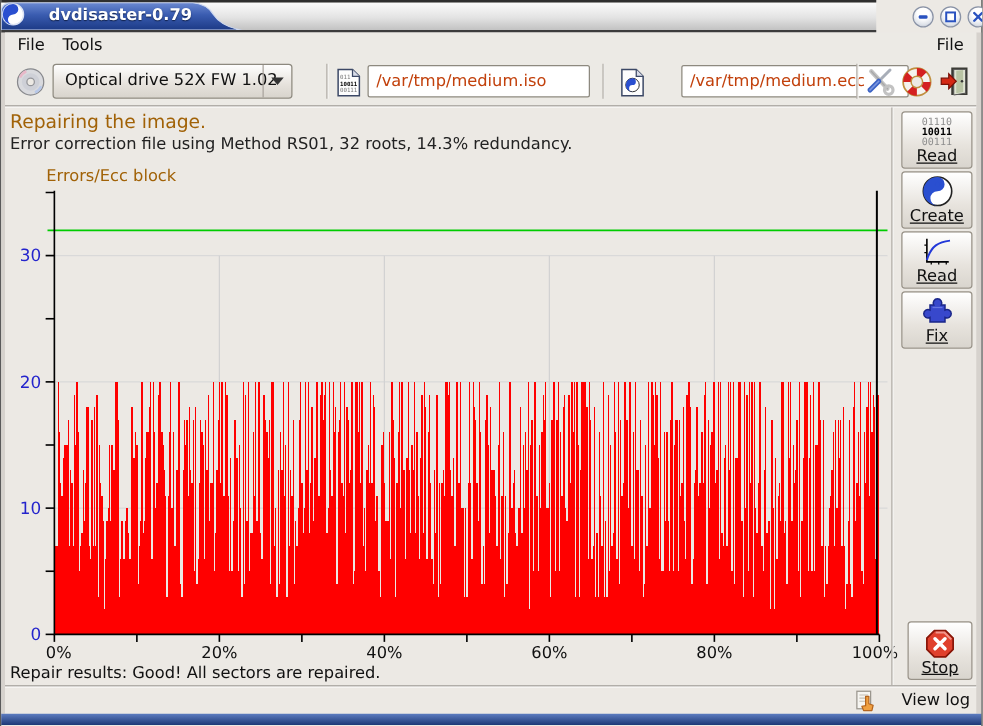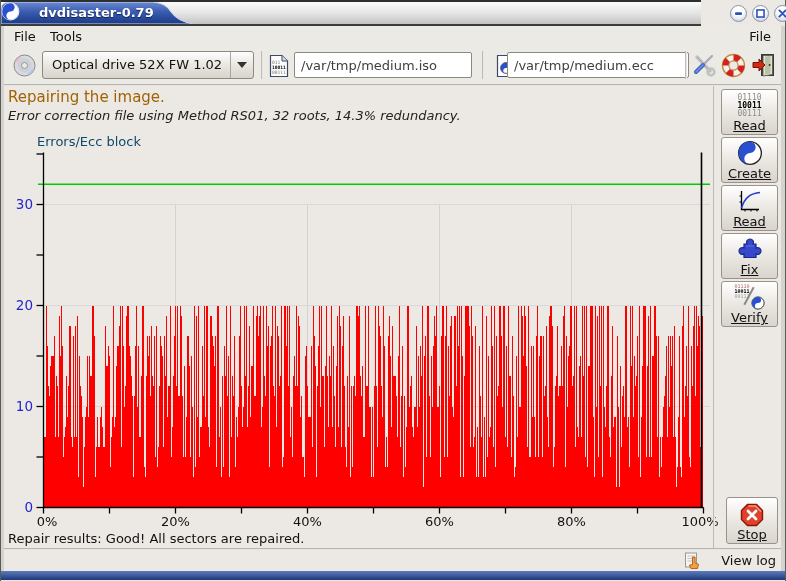--- a/index.html
+++ b/index.html
@@ -25,39 +25,39 @@
   #btn-min{left:729px;} #btn-max{left:751px;} #btn-close{left:773px;}
   .winglyph{position:absolute;left:0;top:0;width:100%;height:100%;}
   
   #menubar{position:absolute;left:4px;top:26px;width:777px;height:21px;background:#eceae5;font-size:13px;color:#111;}
   .menu-item{position:absolute;top:2px;padding:1px 4px;}
   #menu-file{left:6px;} #menu-tools{left:42px;} #menu-help{right:6px;}
   
   #toolbar{position:absolute;left:4px;top:47px;width:777px;height:37px;background:#eceae5;}
   .vsep{position:absolute;top:4px;width:2px;height:28px;background:linear-gradient(90deg,#a9a49d,#fdfdfb);}
   #drive-icon{position:absolute;left:8px;top:6px;}
-  #combo{position:absolute;left:38px;top:4px;width:212px;height:28px;border:1px solid #8d897f;border-radius:3px;
+  #combo{position:absolute;left:38px;top:4px;width:192px;height:28px;border:1px solid #8d897f;border-radius:3px;
     background:linear-gradient(#fefefe,#e6e2dc 60%,#d8d4cd);box-sizing:border-box;}
   #combo-text{position:absolute;left:9px;top:5px;font-size:13px;color:#111;}
   #combo-arrow-box{position:absolute;right:0;top:0;width:22px;height:26px;border-left:1px solid #a9a49d;}
   #combo-arrow{position:absolute;left:6px;top:10px;width:0;height:0;border-left:5px solid transparent;border-right:5px solid transparent;border-top:6px solid #333;}
   .entry{position:absolute;top:5px;height:26px;border:1px solid #8d897f;background:#fff;font-family:"DejaVu Sans","Liberation Sans",sans-serif;
-    font-size:13px;color:#404040;padding:0 6px;box-sizing:border-box;border-radius:2px;}
+    font-size:13px;color:#c2410c;padding:0 6px;box-sizing:border-box;border-radius:2px;}
   #iso-entry{left:290px;width:178px;}
-  #ecc-entry{left:503px;width:182px;}
+  #ecc-entry{left:541px;width:182px;}
   .doc-icon{position:absolute;top:7px;}
   #iso-icon{left:265px;} #ecc-icon{left:492px;}
   .toolbtn{position:absolute;top:5px;width:26px;height:26px;}
   #pref-btn{left:687px;} #lifebuoy-btn{left:716px;} #quit-btn{left:747px;}
   .groove{position:absolute;height:2px;background:linear-gradient(#9e9a93,#ffffff);}
   #groove-top{left:4px;top:84px;width:777px;}
   #groove-foot{left:4px;top:548px;width:777px;}
   
   #head-title{position:absolute;left:8px;top:88px;font-size:15px;color:#a16207;}
-  #head-sub{position:absolute;left:8px;top:108px;font-size:13px;font-style:italic;color:#222;}
+  #head-sub{position:absolute;left:8px;top:108px;font-size:13px;color:#222;}
   
   #curve-label{position:absolute;left:37px;top:134px;font-size:13px;}
   #chart-svg-container{position:absolute;left:0;top:130px;width:718px;height:402px;}
   #result-text{position:absolute;left:8px;top:531px;font-size:13px;color:#111;}
   
   #side-sep{position:absolute;left:713px;top:86px;width:2px;height:462px;background:linear-gradient(90deg,#a9a49d,#fdfdfb);}
   .side-btn{position:absolute;left:721px;width:57px;height:46px;border:1px solid #989288;border-radius:3px;
     background:linear-gradient(#ffffff,#e7e3dd 60%,#d9d5ce);box-sizing:border-box;
     display:flex;flex-direction:column;align-items:center;justify-content:flex-end;padding-bottom:1px;}
   .side-btn .lbl{font-size:13px;color:#111;line-height:15px;text-decoration:underline;}
@@ -197,21 +197,21 @@
         <path d="M2 10.5 H8 V7 L14 13 L8 19 V15.5 H2 Z" fill="#d42814" stroke="#7a1006" stroke-width="1"></path>
       </svg>
     </div>
   </div>
 
   <div class="groove" id="groove-top"></div>
 
   <div id="head-title">Repairing the image.</div>
   <div id="head-sub">Error correction file using Method RS01, 32 roots, 14.3% redundancy.</div>
 
-  <div id="curve-label" style="color: #0c4a6e;">Errors/Ecc block</div>
+  <div id="curve-label" style="color: #a16207;">Errors/Ecc block</div>
   <div id="chart-svg-container"><svg width="718" height="402">
         <line x1="44" x2="710" y1="276.5" y2="276.5" stroke="#d9d9d9" stroke-width="1"></line>
         <line x1="44" x2="710" y1="175.5" y2="175.5" stroke="#d9d9d9" stroke-width="1"></line>
         <line x1="44" x2="710" y1="74.5" y2="74.5" stroke="#d9d9d9" stroke-width="1"></line>
         <line x1="175.5" x2="175.5" y1="74.5" y2="377.5" stroke="#d2d2d2" stroke-width="1"></line>
         <line x1="307.5" x2="307.5" y1="74.5" y2="377.5" stroke="#d2d2d2" stroke-width="1"></line>
         <line x1="439.5" x2="439.5" y1="74.5" y2="377.5" stroke="#d2d2d2" stroke-width="1"></line>
         <line x1="571.5" x2="571.5" y1="74.5" y2="377.5" stroke="#d2d2d2" stroke-width="1"></line>
         <path d="M44.5,377.5V306.8M45.5,377.5V306.8M46.5,377.5V175.5M47.5,377.5V215.9M48.5,377.5V256.3M49.5,377.5V266.4M50.5,377.5V236.1M51.5,377.5V226.0M52.5,377.5V226.0M53.5,377.5V226.0M54.5,377.5V205.8M55.5,377.5V306.8M56.5,377.5V246.2M57.5,377.5V256.3M58.5,377.5V306.8M59.5,377.5V185.6M60.5,377.5V226.0M61.5,377.5V175.5M62.5,377.5V215.9M63.5,377.5V327.0M64.5,377.5V306.8M65.5,377.5V296.7M66.5,377.5V246.2M67.5,377.5V286.6M68.5,377.5V256.3M69.5,377.5V195.7M70.5,377.5V195.7M71.5,377.5V306.8M72.5,377.5V316.9M73.5,377.5V205.8M74.5,377.5V306.8M75.5,377.5V195.7M76.5,377.5V306.8M77.5,377.5V185.6M78.5,377.5V347.2M79.5,377.5V226.0M80.5,377.5V256.3M81.5,377.5V266.4M82.5,377.5V286.6M83.5,377.5V357.3M84.5,377.5V316.9M85.5,377.5V286.6M86.5,377.5V276.5M87.5,377.5V226.0M88.5,377.5V286.6M89.5,377.5V226.0M90.5,377.5V246.2M91.5,377.5V246.2M92.5,377.5V175.5M93.5,377.5V175.5M94.5,377.5V205.8M95.5,377.5V347.2M96.5,377.5V316.9M97.5,377.5V286.6M98.5,377.5V316.9M99.5,377.5V316.9M100.5,377.5V286.6M101.5,377.5V276.5M102.5,377.5V296.7M103.5,377.5V316.9M104.5,377.5V316.9M105.5,377.5V195.7M106.5,377.5V236.1M107.5,377.5V236.1M108.5,377.5V215.9M109.5,377.5V226.0M110.5,377.5V337.1M111.5,377.5V306.8M112.5,377.5V286.6M113.5,377.5V175.5M114.5,377.5V296.7M115.5,377.5V286.6M116.5,377.5V236.1M117.5,377.5V215.9M118.5,377.5V215.9M119.5,377.5V195.7M120.5,377.5V175.5M121.5,377.5V316.9M122.5,377.5V175.5M123.5,377.5V215.9M124.5,377.5V276.5M125.5,377.5V256.3M126.5,377.5V185.6M127.5,377.5V175.5M128.5,377.5V175.5M129.5,377.5V215.9M130.5,377.5V226.0M131.5,377.5V246.2M132.5,377.5V266.4M133.5,377.5V347.2M134.5,377.5V266.4M135.5,377.5V215.9M136.5,377.5V175.5M137.5,377.5V276.5M138.5,377.5V215.9M139.5,377.5V306.8M140.5,377.5V306.8M141.5,377.5V246.2M142.5,377.5V175.5M143.5,377.5V175.5M144.5,377.5V337.1M145.5,377.5V347.2M146.5,377.5V246.2M147.5,377.5V205.8M148.5,377.5V226.0M149.5,377.5V205.8M150.5,377.5V266.4M151.5,377.5V195.7M152.5,377.5V246.2M153.5,377.5V256.3M154.5,377.5V205.8M155.5,377.5V327.0M156.5,377.5V195.7M157.5,377.5V337.1M158.5,377.5V316.9M159.5,377.5V256.3M160.5,377.5V205.8M161.5,377.5V215.9M162.5,377.5V226.0M163.5,377.5V316.9M164.5,377.5V205.8M165.5,377.5V246.2M166.5,377.5V185.6M167.5,377.5V286.6M168.5,377.5V256.3M169.5,377.5V256.3M170.5,377.5V175.5M171.5,377.5V327.0M172.5,377.5V296.7M173.5,377.5V246.2M174.5,377.5V205.8M175.5,377.5V175.5M176.5,377.5V256.3M177.5,377.5V175.5M178.5,377.5V266.4M179.5,377.5V266.4M180.5,377.5V175.5M181.5,377.5V185.6M182.5,377.5V266.4M183.5,377.5V327.0M184.5,377.5V236.1M185.5,377.5V327.0M186.5,377.5V286.6M187.5,377.5V205.8M188.5,377.5V205.8M189.5,377.5V236.1M190.5,377.5V327.0M191.5,377.5V226.0M192.5,377.5V276.5M193.5,377.5V347.2M194.5,377.5V175.5M195.5,377.5V337.1M196.5,377.5V185.6M197.5,377.5V286.6M198.5,377.5V175.5M199.5,377.5V327.0M200.5,377.5V296.7M201.5,377.5V296.7M202.5,377.5V215.9M203.5,377.5V266.4M204.5,377.5V175.5M205.5,377.5V286.6M206.5,377.5V175.5M207.5,377.5V175.5M208.5,377.5V296.7M209.5,377.5V316.9M210.5,377.5V185.6M211.5,377.5V185.6M212.5,377.5V205.8M213.5,377.5V215.9M214.5,377.5V236.1M215.5,377.5V205.8M216.5,377.5V337.1M217.5,377.5V175.5M218.5,377.5V175.5M219.5,377.5V306.8M220.5,377.5V276.5M221.5,377.5V347.2M222.5,377.5V246.2M223.5,377.5V337.1M224.5,377.5V215.9M225.5,377.5V246.2M226.5,377.5V175.5M227.5,377.5V266.4M228.5,377.5V226.0M229.5,377.5V347.2M230.5,377.5V175.5M231.5,377.5V306.8M232.5,377.5V246.2M233.5,377.5V266.4M234.5,377.5V205.8M235.5,377.5V337.1M236.5,377.5V286.6M237.5,377.5V306.8M238.5,377.5V276.5M239.5,377.5V205.8M240.5,377.5V175.5M241.5,377.5V256.3M242.5,377.5V296.7M243.5,377.5V276.5M244.5,377.5V175.5M245.5,377.5V246.2M246.5,377.5V175.5M247.5,377.5V296.7M248.5,377.5V256.3M249.5,377.5V195.7M250.5,377.5V286.6M251.5,377.5V236.1M252.5,377.5V236.1M253.5,377.5V175.5M254.5,377.5V266.4M255.5,377.5V266.4M256.5,377.5V185.6M257.5,377.5V175.5M258.5,377.5V205.8M259.5,377.5V185.6M260.5,377.5V175.5M261.5,377.5V296.7M262.5,377.5V276.5M263.5,377.5V175.5M264.5,377.5V246.2M265.5,377.5V266.4M266.5,377.5V175.5M267.5,377.5V215.9M268.5,377.5V195.7M269.5,377.5V337.1M270.5,377.5V215.9M271.5,377.5V205.8M272.5,377.5V175.5M273.5,377.5V256.3M274.5,377.5V266.4M275.5,377.5V175.5M276.5,377.5V296.7M277.5,377.5V195.7M278.5,377.5V205.8M279.5,377.5V256.3M280.5,377.5V246.2M281.5,377.5V175.5M282.5,377.5V337.1M283.5,377.5V327.0M284.5,377.5V175.5M285.5,377.5V175.5M286.5,377.5V215.9M287.5,377.5V175.5M288.5,377.5V256.3M289.5,377.5V175.5M290.5,377.5V306.8M291.5,377.5V276.5M292.5,377.5V327.0M293.5,377.5V246.2M294.5,377.5V226.0M295.5,377.5V256.3M296.5,377.5V175.5M297.5,377.5V256.3M298.5,377.5V185.6M299.5,377.5V195.7M300.5,377.5V286.6M301.5,377.5V266.4M302.5,377.5V327.0M303.5,377.5V327.0M304.5,377.5V347.2M305.5,377.5V226.0M306.5,377.5V215.9M307.5,377.5V256.3M308.5,377.5V286.6M309.5,377.5V286.6M310.5,377.5V286.6M311.5,377.5V215.9M312.5,377.5V316.9M313.5,377.5V175.5M314.5,377.5V205.8M315.5,377.5V236.1M316.5,377.5V347.2M317.5,377.5V256.3M318.5,377.5V215.9M319.5,377.5V175.5M320.5,377.5V276.5M321.5,377.5V175.5M322.5,377.5V246.2M323.5,377.5V246.2M324.5,377.5V316.9M325.5,377.5V236.1M326.5,377.5V175.5M327.5,377.5V246.2M328.5,377.5V296.7M329.5,377.5V226.0M330.5,377.5V246.2M331.5,377.5V175.5M332.5,377.5V296.7M333.5,377.5V215.9M334.5,377.5V266.4M335.5,377.5V316.9M336.5,377.5V236.1M337.5,377.5V185.6M338.5,377.5V296.7M339.5,377.5V175.5M340.5,377.5V195.7M341.5,377.5V316.9M342.5,377.5V215.9M343.5,377.5V185.6M344.5,377.5V256.3M345.5,377.5V316.9M346.5,377.5V337.1M347.5,377.5V246.2M348.5,377.5V296.7M349.5,377.5V185.6M350.5,377.5V347.2M351.5,377.5V256.3M352.5,377.5V337.1M353.5,377.5V256.3M354.5,377.5V246.2M355.5,377.5V266.4M356.5,377.5V175.5M357.5,377.5V175.5M358.5,377.5V185.6M359.5,377.5V175.5M360.5,377.5V246.2M361.5,377.5V266.4M362.5,377.5V236.1M363.5,377.5V306.8M364.5,377.5V306.8M365.5,377.5V175.5M366.5,377.5V256.3M367.5,377.5V256.3M368.5,377.5V175.5M369.5,377.5V276.5M370.5,377.5V276.5M371.5,377.5V347.2M372.5,377.5V276.5M373.5,377.5V347.2M374.5,377.5V256.3M375.5,377.5V175.5M376.5,377.5V256.3M377.5,377.5V316.9M378.5,377.5V175.5M379.5,377.5V195.7M380.5,377.5V205.8M381.5,377.5V256.3M382.5,377.5V286.6M383.5,377.5V175.5M384.5,377.5V215.9M385.5,377.5V337.1M386.5,377.5V306.8M387.5,377.5V337.1M388.5,377.5V205.8M389.5,377.5V185.6M390.5,377.5V226.0M391.5,377.5V296.7M392.5,377.5V195.7M393.5,377.5V246.2M394.5,377.5V246.2M395.5,377.5V246.2M396.5,377.5V266.4M397.5,377.5V306.8M398.5,377.5V226.0M399.5,377.5V175.5M400.5,377.5V316.9M401.5,377.5V266.4M402.5,377.5V215.9M403.5,377.5V347.2M404.5,377.5V266.4M405.5,377.5V337.1M406.5,377.5V296.7M407.5,377.5V175.5M408.5,377.5V175.5M409.5,377.5V276.5M410.5,377.5V256.3M411.5,377.5V246.2M412.5,377.5V296.7M413.5,377.5V306.8M414.5,377.5V276.5M415.5,377.5V276.5M416.5,377.5V195.7M417.5,377.5V296.7M418.5,377.5V226.0M419.5,377.5V276.5M420.5,377.5V215.9M421.5,377.5V246.2M422.5,377.5V175.5M423.5,377.5V357.3M424.5,377.5V226.0M425.5,377.5V205.8M426.5,377.5V327.0M427.5,377.5V175.5M428.5,377.5V175.5M429.5,377.5V266.4M430.5,377.5V327.0M431.5,377.5V226.0M432.5,377.5V276.5M433.5,377.5V215.9M434.5,377.5V185.6M435.5,377.5V205.8M436.5,377.5V175.5M437.5,377.5V276.5M438.5,377.5V276.5M439.5,377.5V256.3M440.5,377.5V347.2M441.5,377.5V205.8M442.5,377.5V175.5M443.5,377.5V175.5M444.5,377.5V327.0M445.5,377.5V205.8M446.5,377.5V175.5M447.5,377.5V327.0M448.5,377.5V215.9M449.5,377.5V266.4M450.5,377.5V195.7M451.5,377.5V185.6M452.5,377.5V276.5M453.5,377.5V286.6M454.5,377.5V185.6M455.5,377.5V185.6M456.5,377.5V256.3M457.5,377.5V175.5M458.5,377.5V215.9M459.5,377.5V175.5M460.5,377.5V347.2M461.5,377.5V175.5M462.5,377.5V226.0M463.5,377.5V347.2M464.5,377.5V246.2M465.5,377.5V175.5M466.5,377.5V175.5M467.5,377.5V175.5M468.5,377.5V175.5M469.5,377.5V195.7M470.5,377.5V316.9M471.5,377.5V175.5M472.5,377.5V205.8M473.5,377.5V316.9M474.5,377.5V306.8M475.5,377.5V195.7M476.5,377.5V347.2M477.5,377.5V296.7M478.5,377.5V347.2M479.5,377.5V215.9M480.5,377.5V266.4M481.5,377.5V306.8M482.5,377.5V175.5M483.5,377.5V347.2M484.5,377.5V286.6M485.5,377.5V347.2M486.5,377.5V185.6M487.5,377.5V327.0M488.5,377.5V226.0M489.5,377.5V306.8M490.5,377.5V296.7M491.5,377.5V175.5M492.5,377.5V215.9M493.5,377.5V316.9M494.5,377.5V175.5M495.5,377.5V337.1M496.5,377.5V205.8M497.5,377.5V266.4M498.5,377.5V256.3M499.5,377.5V175.5M500.5,377.5V175.5M501.5,377.5V205.8M502.5,377.5V276.5M503.5,377.5V175.5M504.5,377.5V175.5M505.5,377.5V306.8M506.5,377.5V215.9M507.5,377.5V316.9M508.5,377.5V175.5M509.5,377.5V246.2M510.5,377.5V246.2M511.5,377.5V327.0M512.5,377.5V205.8M513.5,377.5V266.4M514.5,377.5V347.2M515.5,377.5V337.1M516.5,377.5V226.0M517.5,377.5V306.8M518.5,377.5V175.5M519.5,377.5V276.5M520.5,377.5V276.5M521.5,377.5V175.5M522.5,377.5V185.6M523.5,377.5V226.0M524.5,377.5V175.5M525.5,377.5V185.6M526.5,377.5V236.1M527.5,377.5V316.9M528.5,377.5V175.5M529.5,377.5V327.0M530.5,377.5V327.0M531.5,377.5V215.9M532.5,377.5V286.6M533.5,377.5V215.9M534.5,377.5V286.6M535.5,377.5V327.0M536.5,377.5V205.8M537.5,377.5V175.5M538.5,377.5V327.0M539.5,377.5V226.0M540.5,377.5V205.8M541.5,377.5V205.8M542.5,377.5V327.0M543.5,377.5V205.8M544.5,377.5V266.4M545.5,377.5V256.3M546.5,377.5V195.7M547.5,377.5V286.6M548.5,377.5V316.9M549.5,377.5V185.6M550.5,377.5V175.5M551.5,377.5V175.5M552.5,377.5V195.7M553.5,377.5V337.1M554.5,377.5V316.9M555.5,377.5V256.3M556.5,377.5V246.2M557.5,377.5V195.7M558.5,377.5V266.4M559.5,377.5V256.3M560.5,377.5V256.3M561.5,377.5V215.9M562.5,377.5V256.3M563.5,377.5V185.6M564.5,377.5V175.5M565.5,377.5V337.1M566.5,377.5V205.8M567.5,377.5V276.5M568.5,377.5V226.0M569.5,377.5V215.9M570.5,377.5V175.5M571.5,377.5V175.5M572.5,377.5V256.3M573.5,377.5V246.2M574.5,377.5V175.5M575.5,377.5V316.9M576.5,377.5V175.5M577.5,377.5V296.7M578.5,377.5V306.8M579.5,377.5V236.1M580.5,377.5V226.0M581.5,377.5V306.8M582.5,377.5V175.5M583.5,377.5V246.2M584.5,377.5V175.5M585.5,377.5V327.0M586.5,377.5V175.5M587.5,377.5V337.1M588.5,377.5V236.1M589.5,377.5V236.1M590.5,377.5V175.5M591.5,377.5V175.5M592.5,377.5V175.5M593.5,377.5V286.6M594.5,377.5V347.2M595.5,377.5V175.5M596.5,377.5V276.5M597.5,377.5V185.6M598.5,377.5V327.0M599.5,377.5V175.5M600.5,377.5V256.3M601.5,377.5V175.5M602.5,377.5V347.2M603.5,377.5V175.5M604.5,377.5V276.5M605.5,377.5V296.7M606.5,377.5V256.3M607.5,377.5V175.5M608.5,377.5V175.5M609.5,377.5V306.8M610.5,377.5V327.0M611.5,377.5V246.2M612.5,377.5V195.7M613.5,377.5V296.7M614.5,377.5V286.6M615.5,377.5V286.6M616.5,377.5V357.3M617.5,377.5V205.8M618.5,377.5V276.5M619.5,377.5V357.3M620.5,377.5V236.1M621.5,377.5V316.9M622.5,377.5V266.4M623.5,377.5V256.3M624.5,377.5V286.6M625.5,377.5V175.5M626.5,377.5V175.5M627.5,377.5V296.7M628.5,377.5V286.6M629.5,377.5V337.1M630.5,377.5V175.5M631.5,377.5V236.1M632.5,377.5V175.5M633.5,377.5V286.6M634.5,377.5V226.0M635.5,377.5V256.3M636.5,377.5V246.2M637.5,377.5V205.8M638.5,377.5V327.0M639.5,377.5V175.5M640.5,377.5V347.2M641.5,377.5V286.6M642.5,377.5V236.1M643.5,377.5V175.5M644.5,377.5V175.5M645.5,377.5V175.5M646.5,377.5V327.0M647.5,377.5V236.1M648.5,377.5V185.6M649.5,377.5V327.0M650.5,377.5V175.5M651.5,377.5V327.0M652.5,377.5V226.0M653.5,377.5V226.0M654.5,377.5V175.5M655.5,377.5V175.5M656.5,377.5V205.8M657.5,377.5V306.8M658.5,377.5V205.8M659.5,377.5V347.2M660.5,377.5V306.8M661.5,377.5V337.1M662.5,377.5V306.8M663.5,377.5V276.5M664.5,377.5V266.4M665.5,377.5V246.2M666.5,377.5V215.9M667.5,377.5V306.8M668.5,377.5V205.8M669.5,377.5V276.5M670.5,377.5V205.8M671.5,377.5V236.1M672.5,377.5V205.8M673.5,377.5V306.8M674.5,377.5V195.7M675.5,377.5V306.8M676.5,377.5V357.3M677.5,377.5V337.1M678.5,377.5V286.6M679.5,377.5V205.8M680.5,377.5V337.1M681.5,377.5V347.2M682.5,377.5V195.7M683.5,377.5V175.5M684.5,377.5V286.6M685.5,377.5V256.3M686.5,377.5V215.9M687.5,377.5V266.4M688.5,377.5V175.5M689.5,377.5V327.0M690.5,377.5V337.1M691.5,377.5V215.9M692.5,377.5V256.3M693.5,377.5V195.7M694.5,377.5V175.5M695.5,377.5V266.4M696.5,377.5V175.5M697.5,377.5V215.9M698.5,377.5V185.6M699.5,377.5V195.7M700.5,377.5V316.9M701.5,377.5V185.6M702.5,377.5V185.6" stroke="#ff0000" stroke-width="1" fill="none" shape-rendering="crispEdges"></path>
         <line x1="38" x2="710" y1="54.30000000000001" y2="54.30000000000001" stroke="#00cc00" stroke-width="1.5"></line>
@@ -280,37 +280,20 @@
   </div>
 
   <div class="side-btn" id="btn-fix">
     <svg width="27" height="27" viewBox="0 0 27 27">
       <path d="M8 9 H11 A3.4 3.4 0 1 1 17 9 H20 V13 A3.4 3.4 0 1 1 20 19 V22.5 H8 V19 A3.4 3.4 0 1 1 8 13 Z" fill="#3848cc" stroke="#1a2688" stroke-width="1.2"></path>
       <path d="M10 11 H18" stroke="#7b89ec" stroke-width="1" opacity="0.7"></path>
     </svg>
     <div class="lbl">Fix</div>
   </div>
 
-  <div class="side-btn" id="btn-verify">
-    <div id="verify-ic">
-      <div id="verify-digits">
-        <div class="d1">01110</div>
-        <div class="d2">10011</div>
-        <div class="d3">00111</div>
-      </div>
-      <div id="verify-slash"></div>
-      <svg id="verify-yy" width="14" height="14" viewBox="0 0 32 32">
-        <circle cx="16" cy="16" r="14" fill="#fff" stroke="#222" stroke-width="2"></circle>
-        <path d="M16 2 A14 14 0 0 0 16 30 A7 7 0 0 1 16 16 A7 7 0 0 0 16 2" fill="#2a4fd0"></path>
-        <circle cx="16" cy="9" r="2.3" fill="#2a4fd0"></circle>
-          <circle cx="16" cy="23" r="2.3" fill="#fff"></circle>
-      </svg>
-    </div>
-    <div class="lbl">Verify</div>
-  </div>
 
   <div class="side-btn" id="btn-stop">
     <svg width="24" height="24" viewBox="0 0 24 24">
       <path d="M7.5 1.5 H16.5 L22.5 7.5 V16.5 L16.5 22.5 H7.5 L1.5 16.5 V7.5 Z" fill="#e0402c" stroke="#8a1608" stroke-width="1.4"></path>
       <path d="M8.5 3 H15.5 L21 8.5" fill="none" stroke="#f4a096" stroke-width="1.6" opacity="0.9"></path>
       <path d="M8 8 L16 16 M16 8 L8 16" stroke="#fff" stroke-width="2.8" stroke-linecap="round"></path>
     </svg>
     <div class="lbl">Stop</div>
   </div>
 

